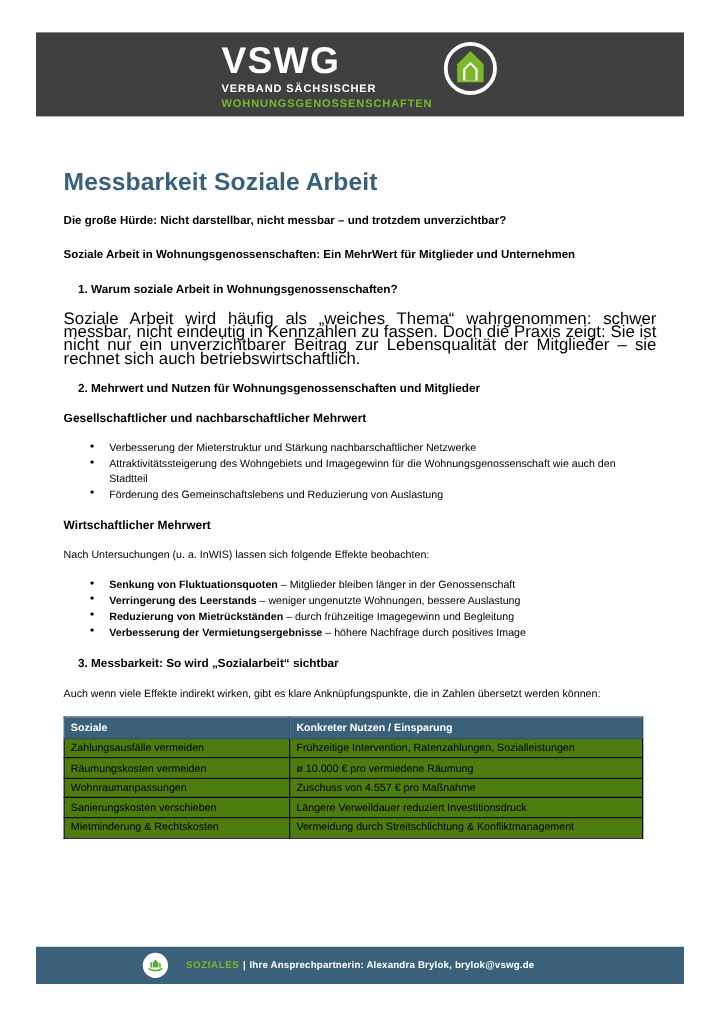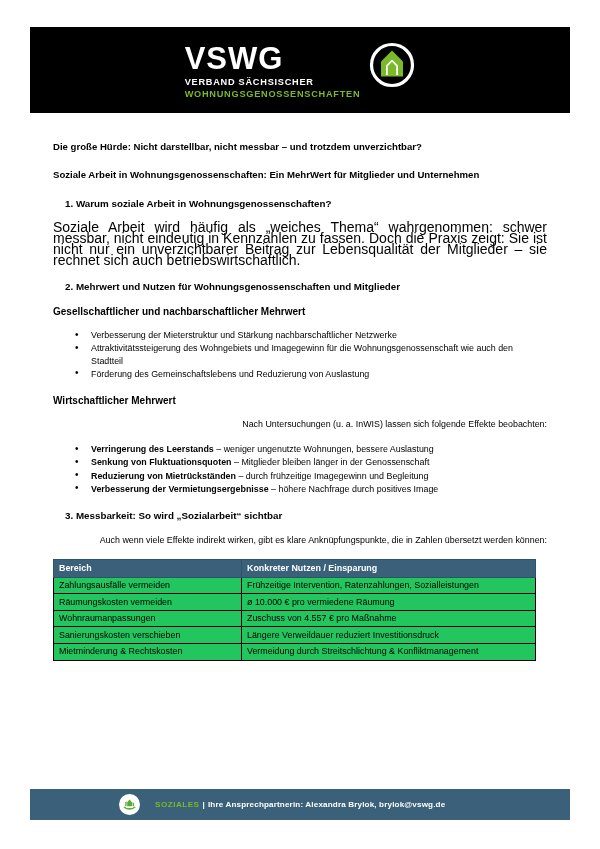--- a/index.html
+++ b/index.html
@@ -23,22 +23,22 @@
     position: relative;
     background: #ffffff;
   }
 
   
   .header-band {
     position: absolute;
     left: 30px;
     top: 27px;
     width: 540px;
-    height: 86px;
-    background: #000000;
+    height: 70px;
+    background: #404040;
     display: flex;
     align-items: center;
     justify-content: center;
   }
   .logo {
     display: flex;
     align-items: flex-start;
     gap: 9px;
   }
   .logo-text-block {
@@ -118,21 +118,21 @@
   p.body {
     font-size: 14px;
     line-height: 11px;
     margin: 0 0 14px 0;
     text-align: justify;
   }
   p.body-left {
     font-size: 8.9px;
     line-height: 13px;
     margin: 0 0 12px 0;
-    text-align: right;
+    text-align: left;
   }
 
   h3.subsection {
     font-size: 10px;
     font-weight: bold;
     margin: 0 0 11px 0;
     line-height: 13px;
   }
 
   ul.bullets {
@@ -175,21 +175,21 @@
     padding: 2.5px 4px 3px 5px;
     border: 1px solid #2f5268;
     line-height: 11px;
   }
   table.data td {
     font-size: 8.9px;
     padding: 2.2px 4px 2.4px 5px;
     border: 1px solid #000000;
     line-height: 11px;
     color: #000;
-    background: #22c55e;
+    background: #4d7c0f;
     margin-left: 44px;
   }
   table.data col.c1 { width: 188px; }
   table.data col.c2 { width: 294px; }
 
   
   .footer-band {
     position: absolute;
     left: 30px;
     top: 789px;
@@ -243,55 +243,56 @@
         <circle cx="23" cy="23" r="20.5" fill="none" stroke="#ffffff" stroke-width="3.2"></circle>
         <path d="M23 8.5 L34 19.5 L34 34.5 L12 34.5 L12 19.5 Z" fill="#7ab929"></path>
         <path d="M23 17.5 L29 23.5 L29 33 L17 33 L17 23.5 Z" fill="#ffffff"></path>
         <path d="M23 19.8 L27.2 24.2 L27.2 33 L18.8 33 L18.8 24.2 Z" fill="#7ab929"></path>
       </svg>
     </div>
   </div>
 
   <div class="content">
 
+    <h1 class="doc-title">Messbarkeit Soziale Arbeit</h1>
 
     <p class="lead">Die große Hürde: Nicht darstellbar, nicht messbar – und trotzdem unverzichtbar?</p>
     <p class="lead2">Soziale Arbeit in Wohnungsgenossenschaften: Ein MehrWert für Mitglieder und Unternehmen</p>
 
     <h2 class="section">1. Warum soziale Arbeit in Wohnungsgenossenschaften?</h2>
     <p class="body">Soziale Arbeit wird häufig als „weiches Thema“ wahrgenommen: schwer messbar, nicht eindeutig in Kennzahlen zu fassen. Doch die Praxis zeigt: Sie ist nicht nur ein unverzichtbarer Beitrag zur Lebensqualität der Mitglieder – sie rechnet sich auch betriebswirtschaftlich.</p>
 
     <h2 class="section">2. Mehrwert und Nutzen für Wohnungsgenossenschaften und Mitglieder</h2>
     <h3 class="subsection">Gesellschaftlicher und nachbarschaftlicher Mehrwert</h3>
     <ul class="bullets" id="sub1-bullets">
         <li>Verbesserung der Mieterstruktur und Stärkung nachbarschaftlicher Netzwerke</li>
         <li>Attraktivitätssteigerung des Wohngebiets und Imagegewinn für die Wohnungsgenossenschaft wie auch den Stadtteil</li>
         <li>Förderung des Gemeinschaftslebens und Reduzierung von Auslastung</li>
       </ul>
 
     <h3 class="subsection">Wirtschaftlicher Mehrwert</h3>
     <p class="body-left">Nach Untersuchungen (u. a. InWIS) lassen sich folgende Effekte beobachten:</p>
     <ul class="bullets" id="sub2-bullets">
+        <li><b>Senkung von Fluktuationsquoten</b><span> – Mitglieder bleiben länger in der Genossenschaft</span></li>
         <li><b>Verringerung des Leerstands</b><span> – weniger ungenutzte Wohnungen, bessere Auslastung</span></li>
-        <li><b>Senkung von Fluktuationsquoten</b><span> – Mitglieder bleiben länger in der Genossenschaft</span></li>
         <li><b>Reduzierung von Mietrückständen</b><span> – durch frühzeitige Imagegewinn und Begleitung</span></li>
         <li><b>Verbesserung der Vermietungsergebnisse</b><span> – höhere Nachfrage durch positives Image</span></li>
       </ul>
 
     <h2 class="section">3. Messbarkeit: So wird „Sozialarbeit“ sichtbar</h2>
     <p class="body-left">Auch wenn viele Effekte indirekt wirken, gibt es klare Anknüpfungspunkte, die in Zahlen übersetzt werden können:</p>
 
     <table class="data">
       <colgroup>
           <col class="c1">
           <col class="c2">
         </colgroup>
       <thead>
         <tr>
-          <th>Bereich</th>
+          <th>Soziale</th>
           <th>Konkreter Nutzen / Einsparung</th>
         </tr>
       </thead>
       <tbody id="table-body">
           <tr>
             <td>Zahlungsausfälle vermeiden</td>
             <td>Frühzeitige Intervention, Ratenzahlungen, Sozialleistungen</td>
           </tr>
           <tr>
             <td>Räumungskosten vermeiden</td>

